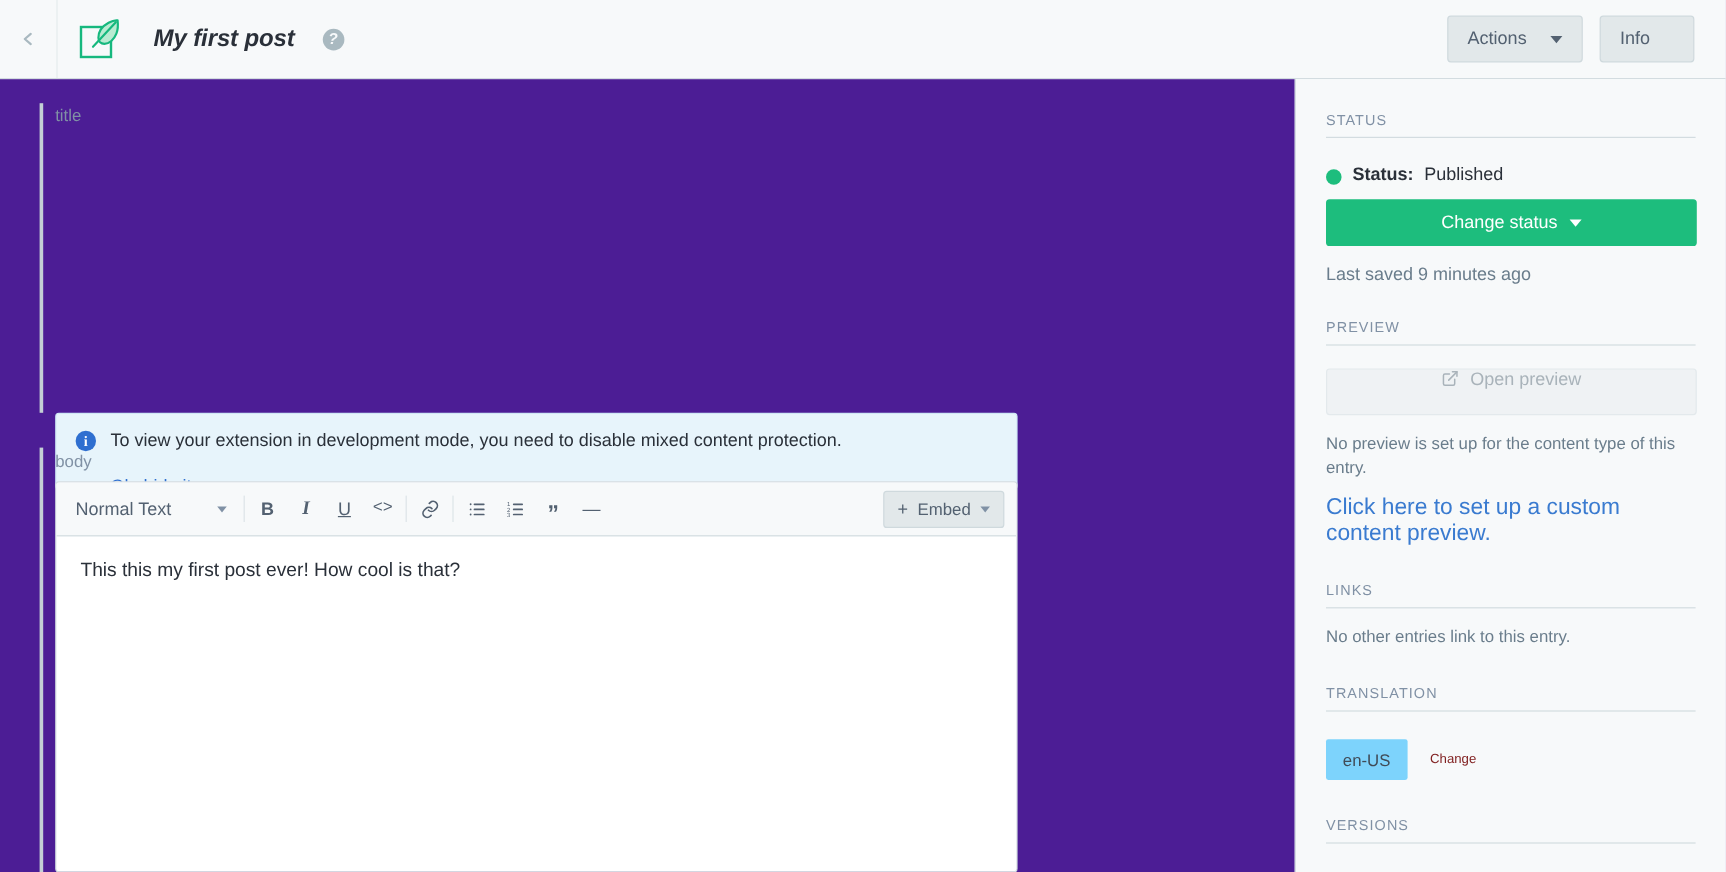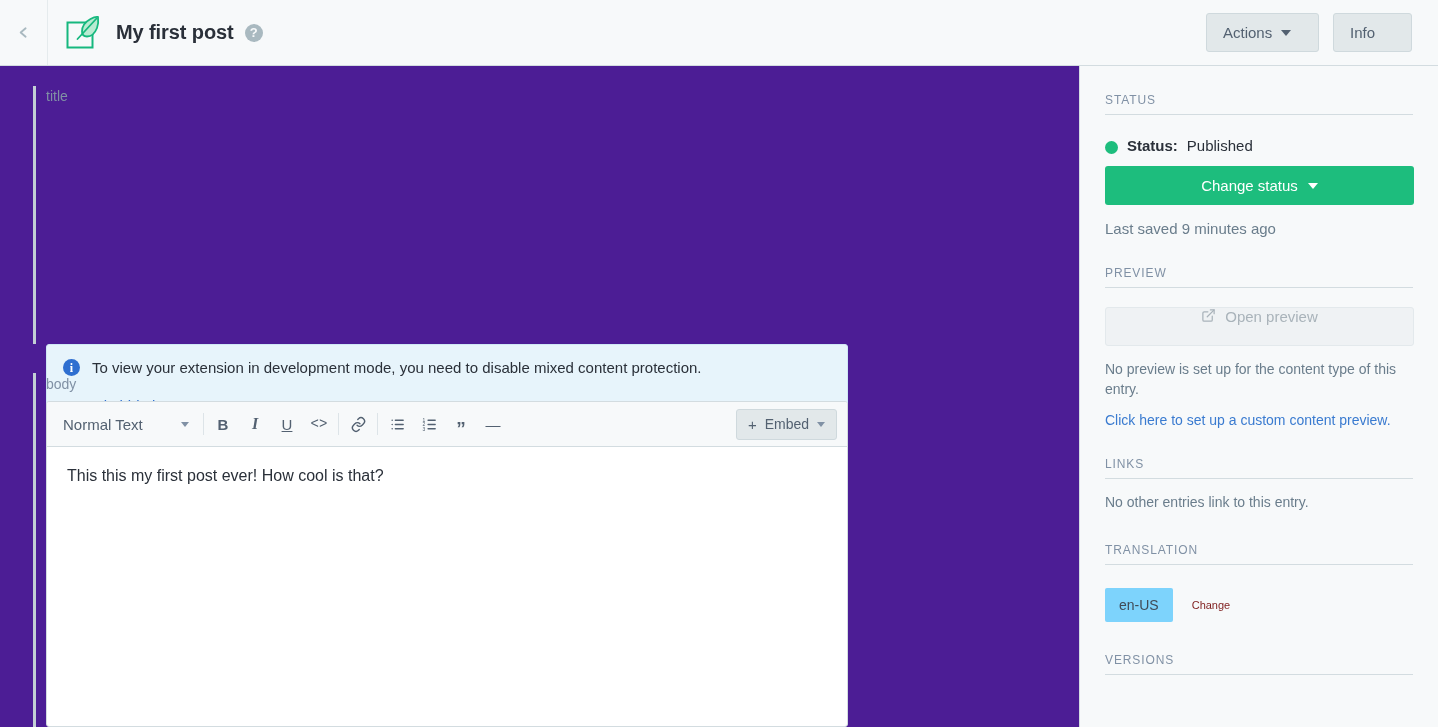--- a/index.html
+++ b/index.html
@@ -22,22 +22,23 @@
   }
   .back-btn {
     width: 48px; height: 65px;
     display: flex; align-items: center; justify-content: center;
     border-right: 1px solid #e5ebed;
     cursor: pointer;
   }
   .back-btn svg { display: block; }
   .header-left {
     display: flex; align-items: center;
-    padding-left: 17px; gap: 14px;
+    padding-left: 17px; gap: 26px;
     flex: 1;
+    font-style: italic;
   }
   .entry-logo {
     width: 37px; height: 37px;
     position: relative;
   }
   .entry-title {
     font-size: 20px; font-weight: bold;
     color: #2a3039;
     letter-spacing: -0.1px;
     white-space: nowrap;
@@ -58,21 +59,21 @@
     padding-right: 26px;
   }
   .hdr-btn {
     background: #e2e8ea;
     border: 1px solid #cfd9dd;
     border-radius: 3px;
     color: #536171;
     font-size: 15px;
     padding: 0 16px;
     height: 39px;
-    display: flex; align-items: center; justify-content: flex-start;
+    display: flex; align-items: center; justify-content: space-between;
     gap: 9px;
     cursor: pointer;
     font-family: "Liberation Sans", sans-serif;
   }
   .hdr-btn.wide { min-width: 113px; }
   .hdr-btn.narrow { min-width: 79px; }
   .caret-dark {
     width: 0; height: 0;
     border-left: 5px solid transparent;
     border-right: 5px solid transparent;
@@ -306,21 +307,21 @@
   .sb-note {
     margin-top: 14px;
     font-size: 14px;
     color: #6a7d8c;
     line-height: 1.42;
     width: 305px;
   }
   .sb-link {
     display: block;
     margin-top: 12px;
-    font-size: 14px;
+    font-size: 19px;
     color: #3a7bd0;
     cursor: pointer;
   }
   .sb-links-head { margin-top: 29px; }
   .sb-translation-head { margin-top: 30px; }
   .locale-row {
     margin-top: 23px;
     display: flex; align-items: center; gap: 19px;
   }
   .locale-chip {

